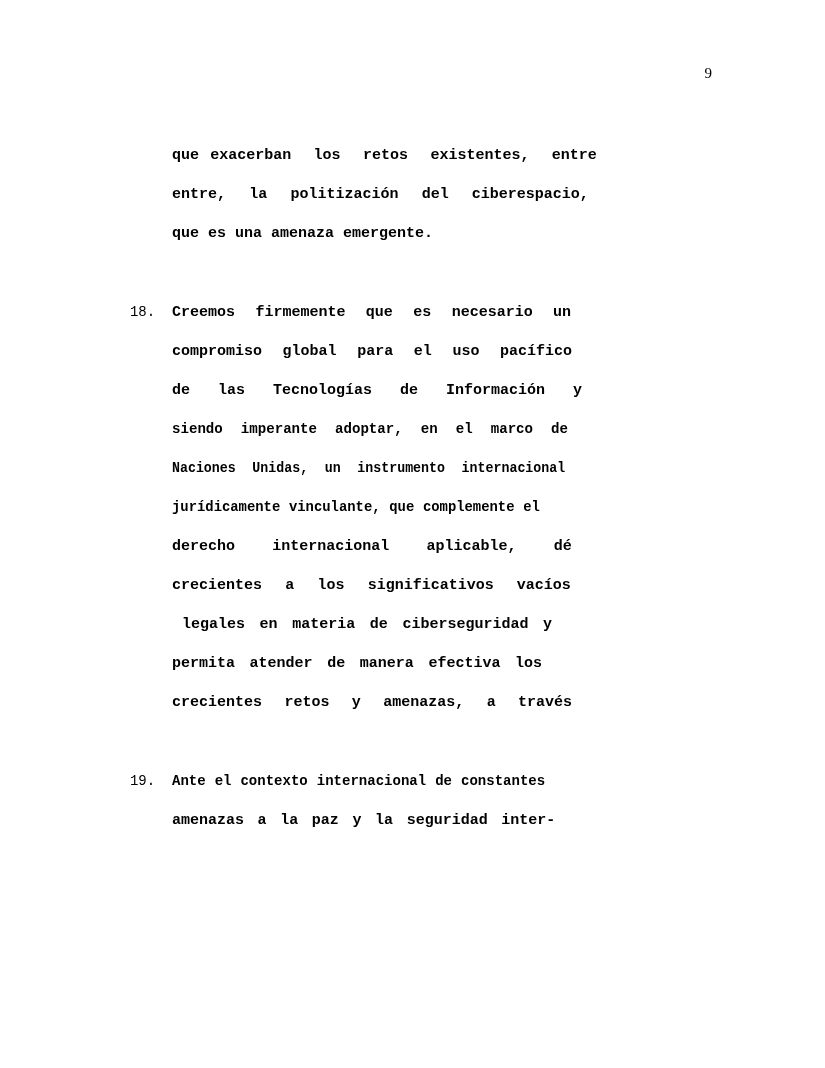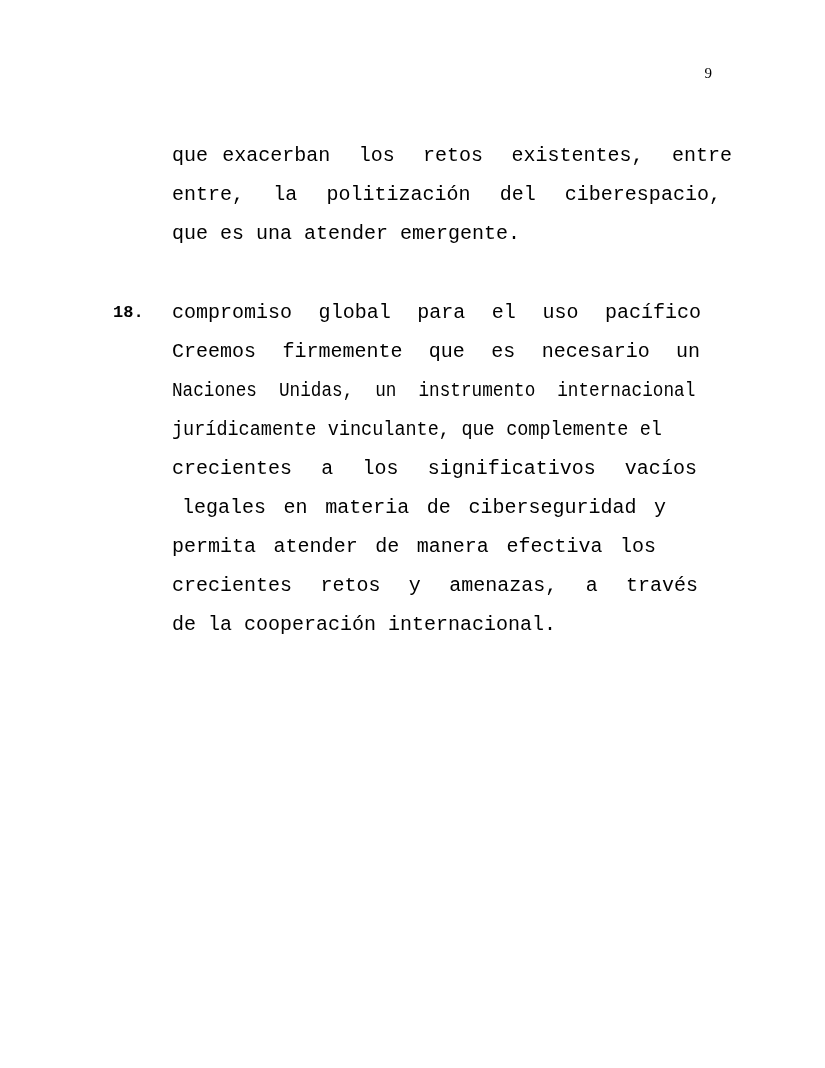--- a/index.html
+++ b/index.html
@@ -40,39 +40,40 @@
   .para {
     display: flex;
     align-items: flex-start;
     margin-bottom: 40px;
   }
   .para:last-child { margin-bottom: 0; }
 
   .para-number {
     width: 59px;            
     flex: 0 0 59px;
-    font-size: 17px;
-    font-weight: bold;
+    font-size: 14px;
+    font-weight: normal;
     line-height: 39px;
     letter-spacing: 0px;
     white-space: pre;
+    text-align: center;
   }
 
   .para-lines {
     flex: 1 1 auto;
     width: 541px;           
   }
 
   
   .line {
     display: block;
     height: 39px;
     line-height: 39px;
-    font-size: 20px;
-    font-weight: normal;
+    font-size: 15px;
+    font-weight: bold;
     white-space: pre;
     width: 541px;
     overflow: visible;
   }
 
   
   .line > span.l-inner {
     display: inline-block;
     transform-origin: left center;
     white-space: pre;
@@ -82,30 +83,39 @@
 <body>
 
 <div class="page-number">9</div>
 
 <div class="doc-body" id="doc-body">
     <div class="para">
       <div class="para-number"></div>
       <div class="para-lines">
         <div class="line"><span class="l-inner" style="word-spacing: 2.2px;">que exacerban  los  retos  existentes,  entre</span></div>
         <div class="line"><span class="l-inner" style="word-spacing: 2.6px;">entre,  la  politización  del  ciberespacio,</span></div>
-        <div class="line"><span class="l-inner">que es una atender emergente.</span></div>
+        <div class="line"><span class="l-inner">que es una amenaza emergente.</span></div>
       </div>
     </div>
     <div class="para">
       <div class="para-number">18.</div>
       <div class="para-lines">
+        <div class="line"><span class="l-inner" style="word-spacing: 1.2px;">Creemos  firmemente  que  es  necesario  un</span></div>
         <div class="line"><span class="l-inner" style="word-spacing: 1.3px;">compromiso  global  para  el  uso  pacífico</span></div>
-        <div class="line"><span class="l-inner" style="word-spacing: 1.2px;">Creemos  firmemente  que  es  necesario  un</span></div>
+        <div class="line"><span class="l-inner" style="word-spacing: 5px;">de  las  Tecnologías  de  Información  y</span></div>
+        <div class="line"><span class="l-inner" style="word-spacing: 0.6px; transform: scaleX(0.94);">siendo  imperante  adoptar,  en  el  marco  de</span></div>
         <div class="line"><span class="l-inner" style="word-spacing: 0.4px; transform: scaleX(0.885);">Naciones  Unidas,  un  instrumento  internacional</span></div>
         <div class="line"><span class="l-inner" style="word-spacing: 0.4px; transform: scaleX(0.925);">jurídicamente vinculante, que complemente el</span></div>
+        <div class="line"><span class="l-inner" style="word-spacing: 3.4px;">derecho   internacional   aplicable,   dé</span></div>
         <div class="line"><span class="l-inner" style="word-spacing: 2.6px;">crecientes  a  los  significativos  vacíos</span></div>
         <div class="line"><span class="l-inner" style="word-spacing: 5.6px; margin-left: 10px;">legales en materia de ciberseguridad y</span></div>
         <div class="line"><span class="l-inner" style="word-spacing: 5.6px; text-align: center;">permita atender de manera efectiva los</span></div>
         <div class="line"><span class="l-inner" style="word-spacing: 2.2px;">crecientes  retos  y  amenazas,  a  través</span></div>
-        <div class="line"><span class="l-inner">de la cooperación internacional.</span></div>
+      </div>
+    </div>
+    <div class="para">
+      <div class="para-number">19.</div>
+      <div class="para-lines">
+        <div class="line"><span class="l-inner" style="word-spacing: 0.6px; transform: scaleX(0.935);">Ante el contexto internacional de constantes</span></div>
+        <div class="line"><span class="l-inner" style="word-spacing: 4.6px;">amenazas a la paz y la seguridad inter-</span></div>
       </div>
     </div>
   </div>
 
 </body></html>

